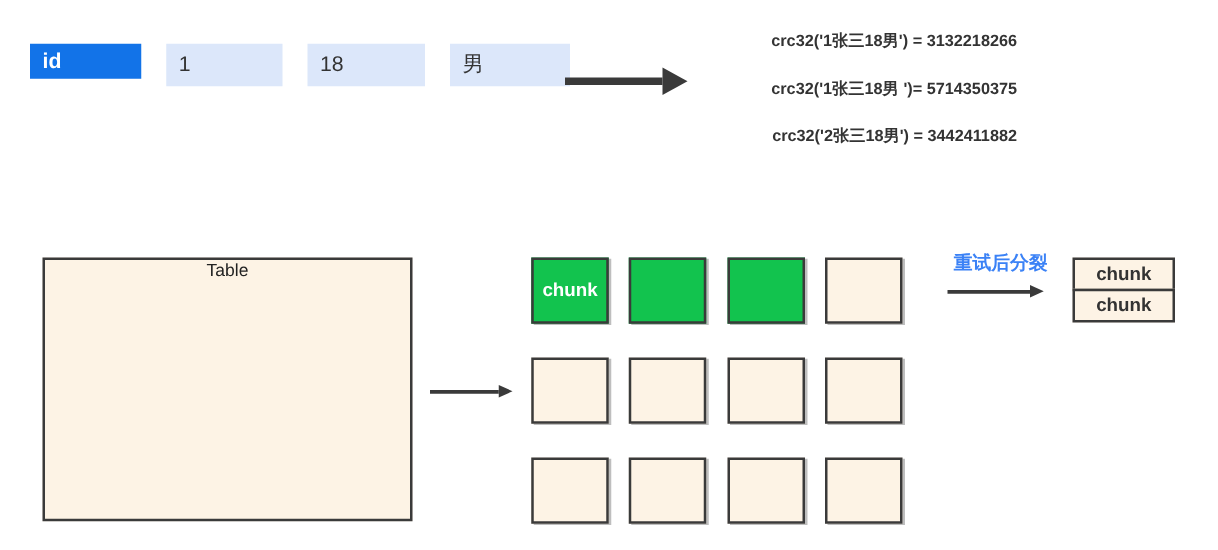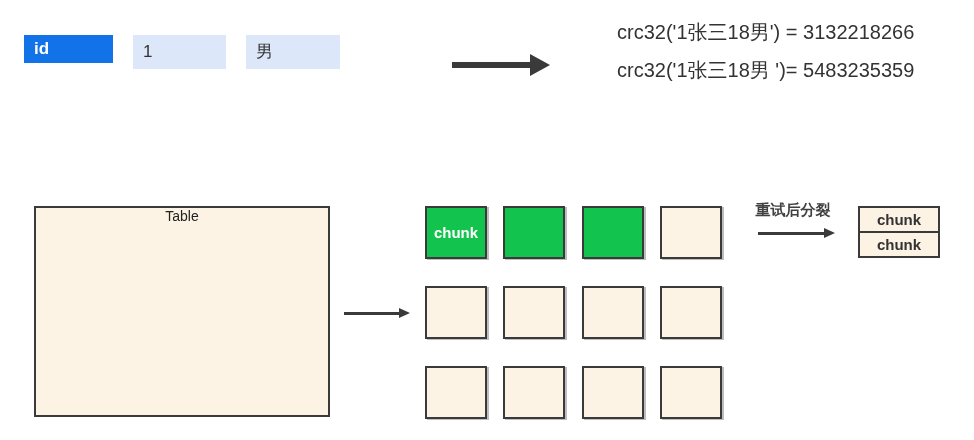--- a/index.html
+++ b/index.html
@@ -27,21 +27,21 @@
   .mini-table .dcell{
     background:var(--row-blue);color:var(--text-dark);font-size:17px;
     height:34px;line-height:34px;padding-left:10px;
   }
 
   
   .crc-block{
     position:absolute;left:617px;top:21px;display:flex;flex-direction:column;gap:15px;
   }
   .crc-line{
-    font-size:20px;line-height:23px;font-weight:normal;color:var(--text-dark);white-space:pre;text-align:right;
+    font-size:13px;line-height:23px;font-weight:bold;color:var(--text-dark);white-space:pre;text-align:right;
   }
 
   
   .arrow{position:absolute;}
   .arrow .shaft{position:absolute;background:var(--line-dark);}
   .arrow .head{position:absolute;width:0;height:0;}
   
   .arrow-big .shaft{left:0;top:8px;width:78px;height:6px;}
   .arrow-big .head{left:78px;top:0;border-top:11px solid transparent;border-bottom:11px solid transparent;border-left:20px solid var(--line-dark);}
   
@@ -66,52 +66,54 @@
     box-shadow:2px 1px 0 rgba(110,110,110,0.45);
     display:flex;align-items:center;justify-content:center;
   }
   .chunk-box.green{background:var(--chunk-green);}
   .chunk-box .chunk-label{color:#fff;font-weight:bold;font-size:15px;}
   .col-0{left:425px}.col-1{left:503px}.col-2{left:582px}.col-3{left:660px}
   .row-0{top:206px}.row-1{top:286px}.row-2{top:366px}
 
   
   .split-label{
-    position:absolute;left:748px;top:201px;width:90px;text-align:center;
-    font-size:15px;font-weight:bold;color:#404040;
+    position:absolute;left:748px;top:201px;width:90px;text-align:right;
+    font-size:15px;font-weight:bold;color:#3b82f6;
   }
   .split-stack{
     position:absolute;left:858px;top:206px;width:82px;display:flex;flex-direction:column;
   }
   .split-stack .sbox{
     width:82px;height:27px;background:var(--box-beige);border:2px solid var(--line-dark);
     display:flex;align-items:center;justify-content:center;
     font-size:15px;font-weight:bold;color:var(--text-dark);
   }
   .split-stack .sbox + .sbox{margin-top:-2px;}
 </style>
 </head>
 <body>
 
 <div class="canvas">
 
   <div class="mini-table">
     <div class="hcell">id</div>
     <div class="dcell">1</div>
+    <div class="dcell">18</div>
     <div class="dcell">男</div>
   </div>
 
   <div class="arrow arrow-big" style="left:452px;top:54px;width:98px;height:22px;">
     <div class="shaft"></div>
     <div class="head"></div>
   </div>
 
   <div class="crc-block">
     <div class="crc-line">crc32('1张三18男') = 3132218266</div>
-    <div class="crc-line">crc32('1张三18男 ')= 5483235359</div>
+    <div class="crc-line">crc32('1张三18男 ')= 5714350375</div>
+    <div class="crc-line">crc32('2张三18男') = 3442411882</div>
   </div>
 
   <div class="table-box">
     <span>Table</span>
   </div>
 
   <div class="arrow arrow-mid" style="left:344px;top:308px;width:66px;height:11px;">
     <div class="shaft"></div>
     <div class="head"></div>
   </div>

